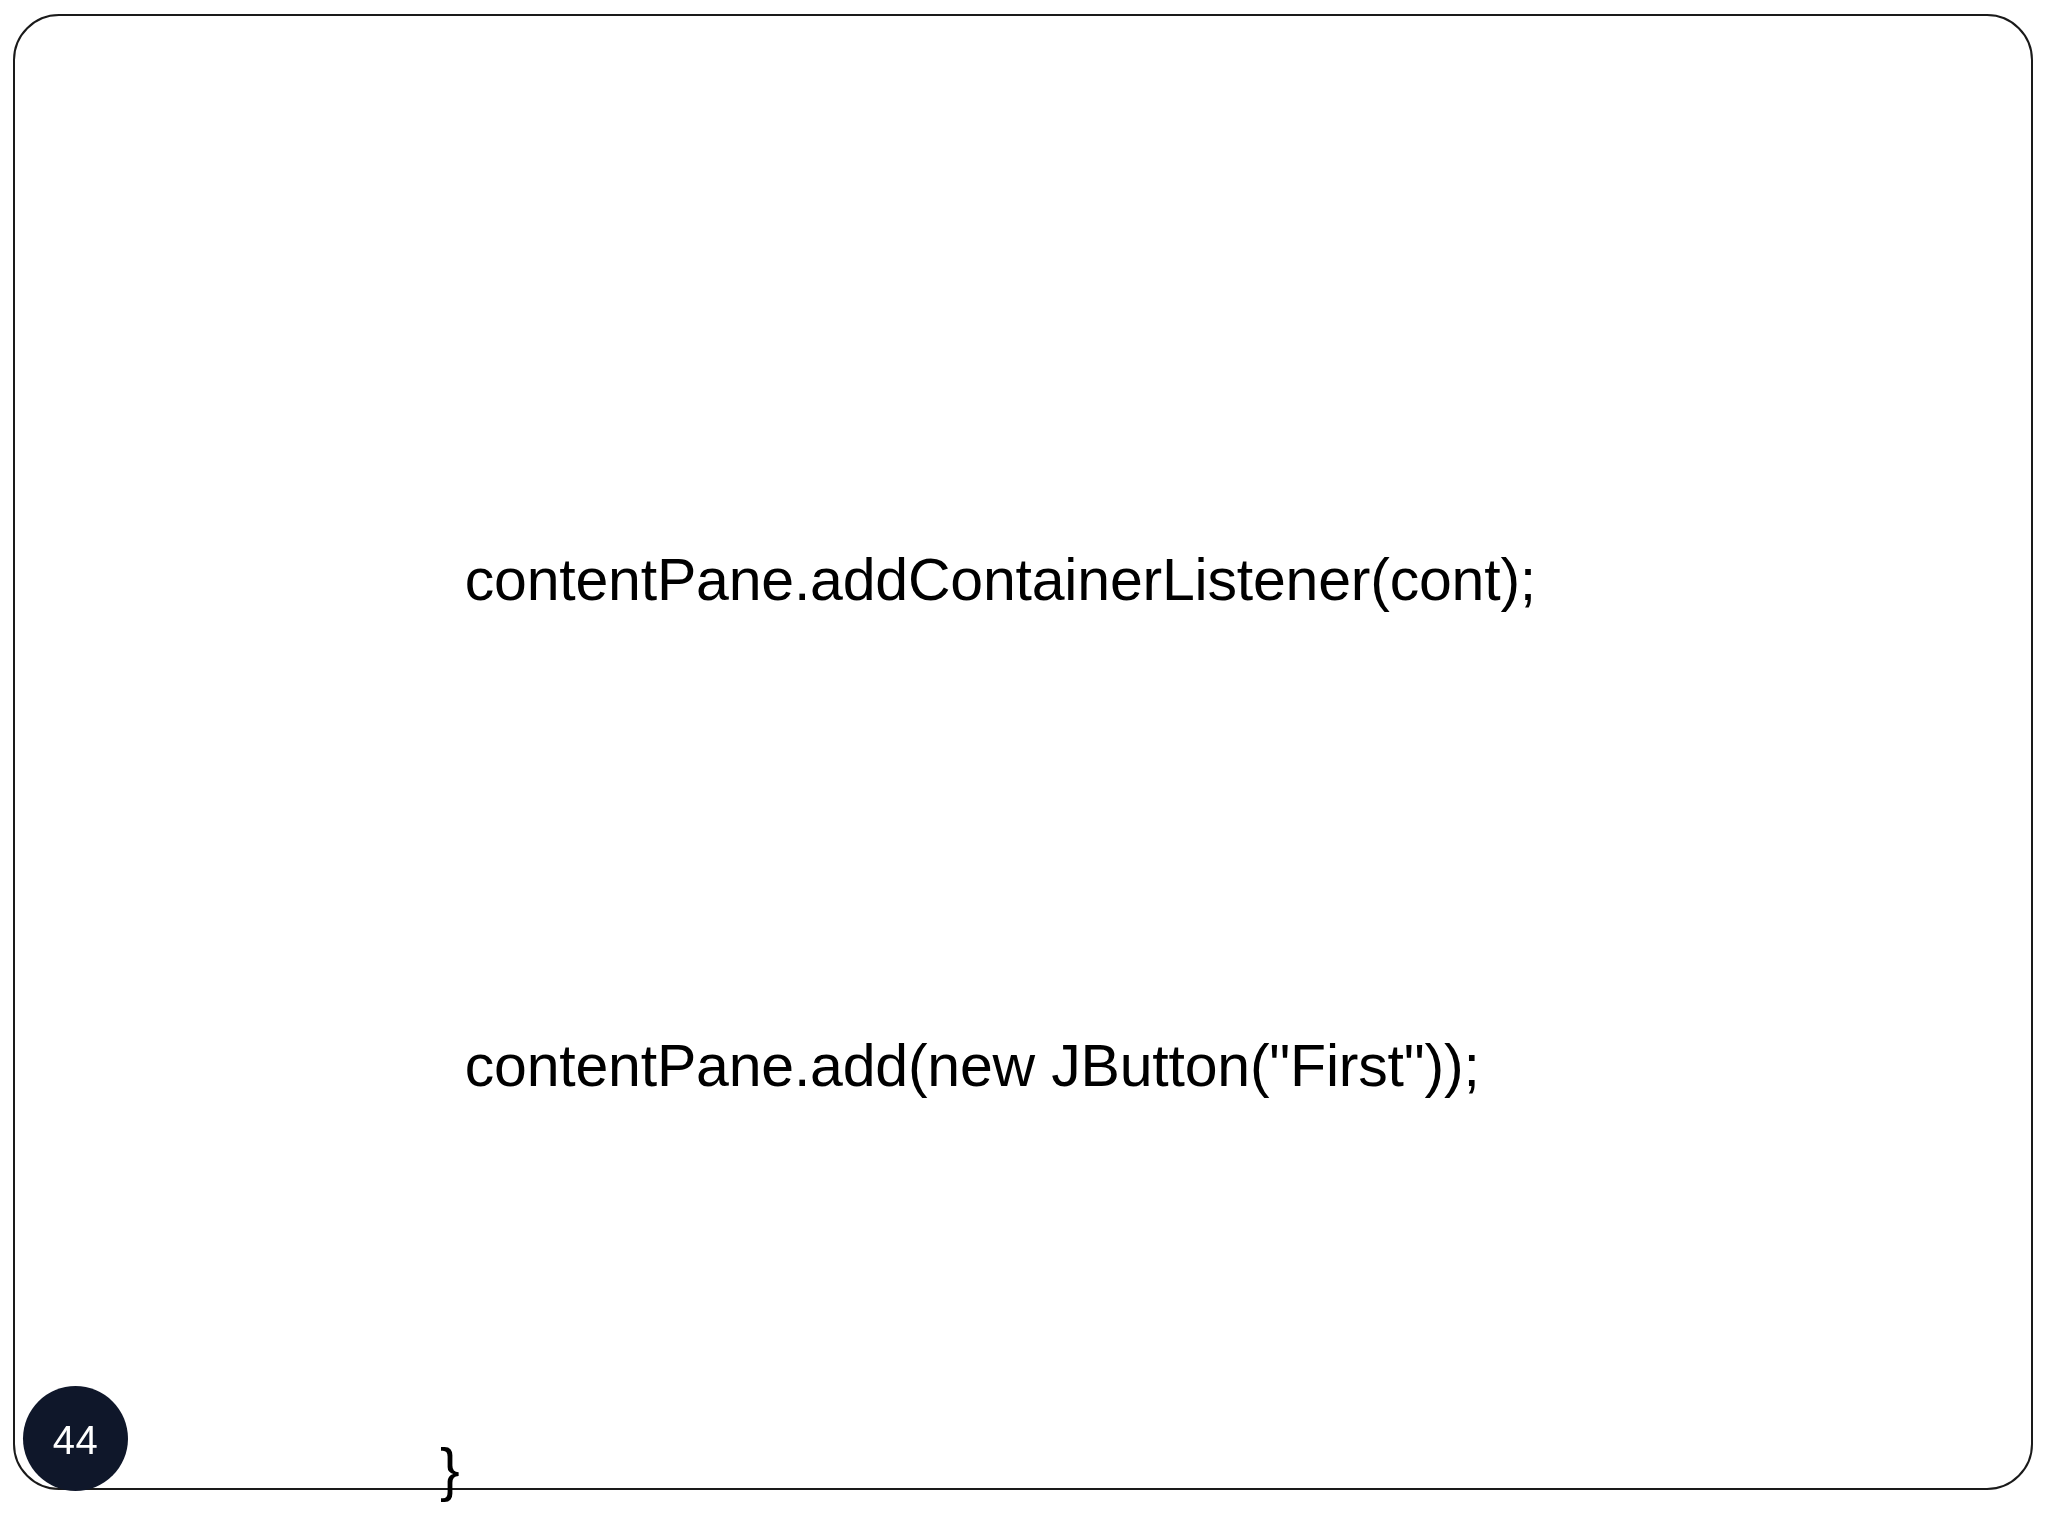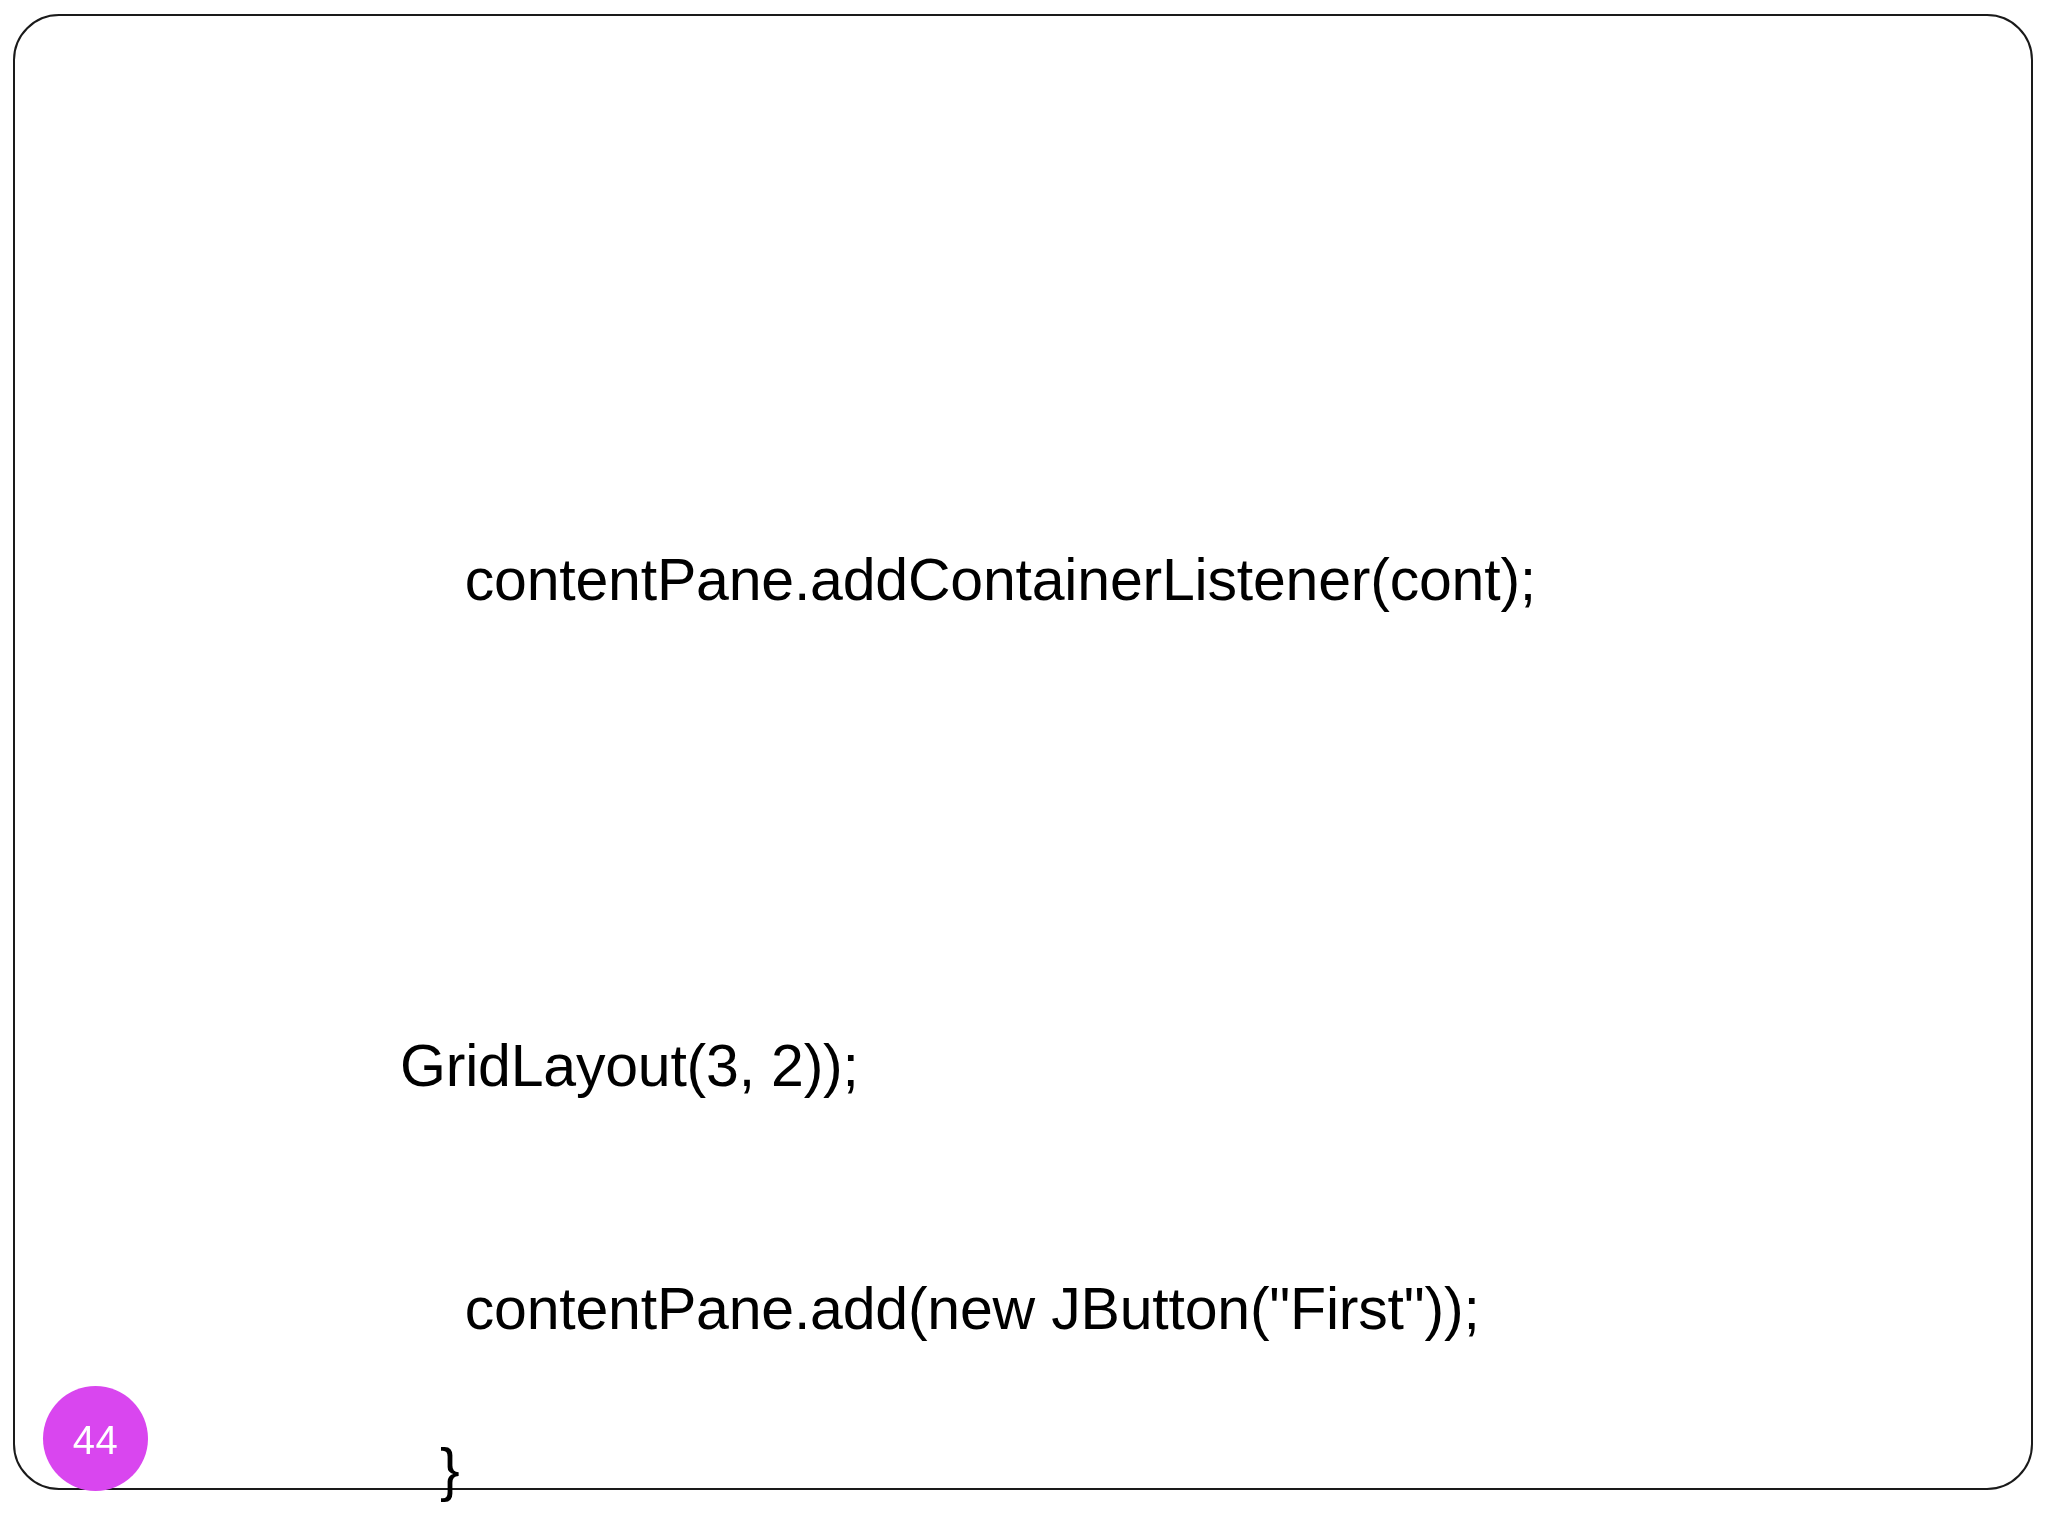--- a/index.html
+++ b/index.html
@@ -66,26 +66,26 @@
     font-family: "Liberation Sans", sans-serif;
     font-size: 59px;
     line-height: 81px;
     color: #000000;
     white-space: pre;
   }
 
   
   #page-badge {
     position: absolute;
-    left: 43px;
+    left: 23px;
     top: 1386px;
     width: 105px;
     height: 105px;
     border-radius: 50%;
-    background: #d946ef;
+    background: #0f172a;
     display: flex;
     align-items: center;
     justify-content: center;
   }
   #page-badge-number {
     color: #ffffff;
     font-family: "Liberation Sans", sans-serif;
     font-size: 40px;
     line-height: 40px;
     font-weight: 400;
@@ -96,21 +96,20 @@
 </head>
 <body>
 
 <div id="slide">
 
   <div id="slide-frame"></div>
 
   <div id="code-block">
     <span class="code-line">    contentPane.addContainerListener(cont);</span>
     <span class="code-line blank"></span>
-    <span class="code-line">GridLayout(3, 2));</span>
     <span class="code-line">    contentPane.add(new JButton("First"));</span>
     
     
     
     
     
     
     
     
   </div>

